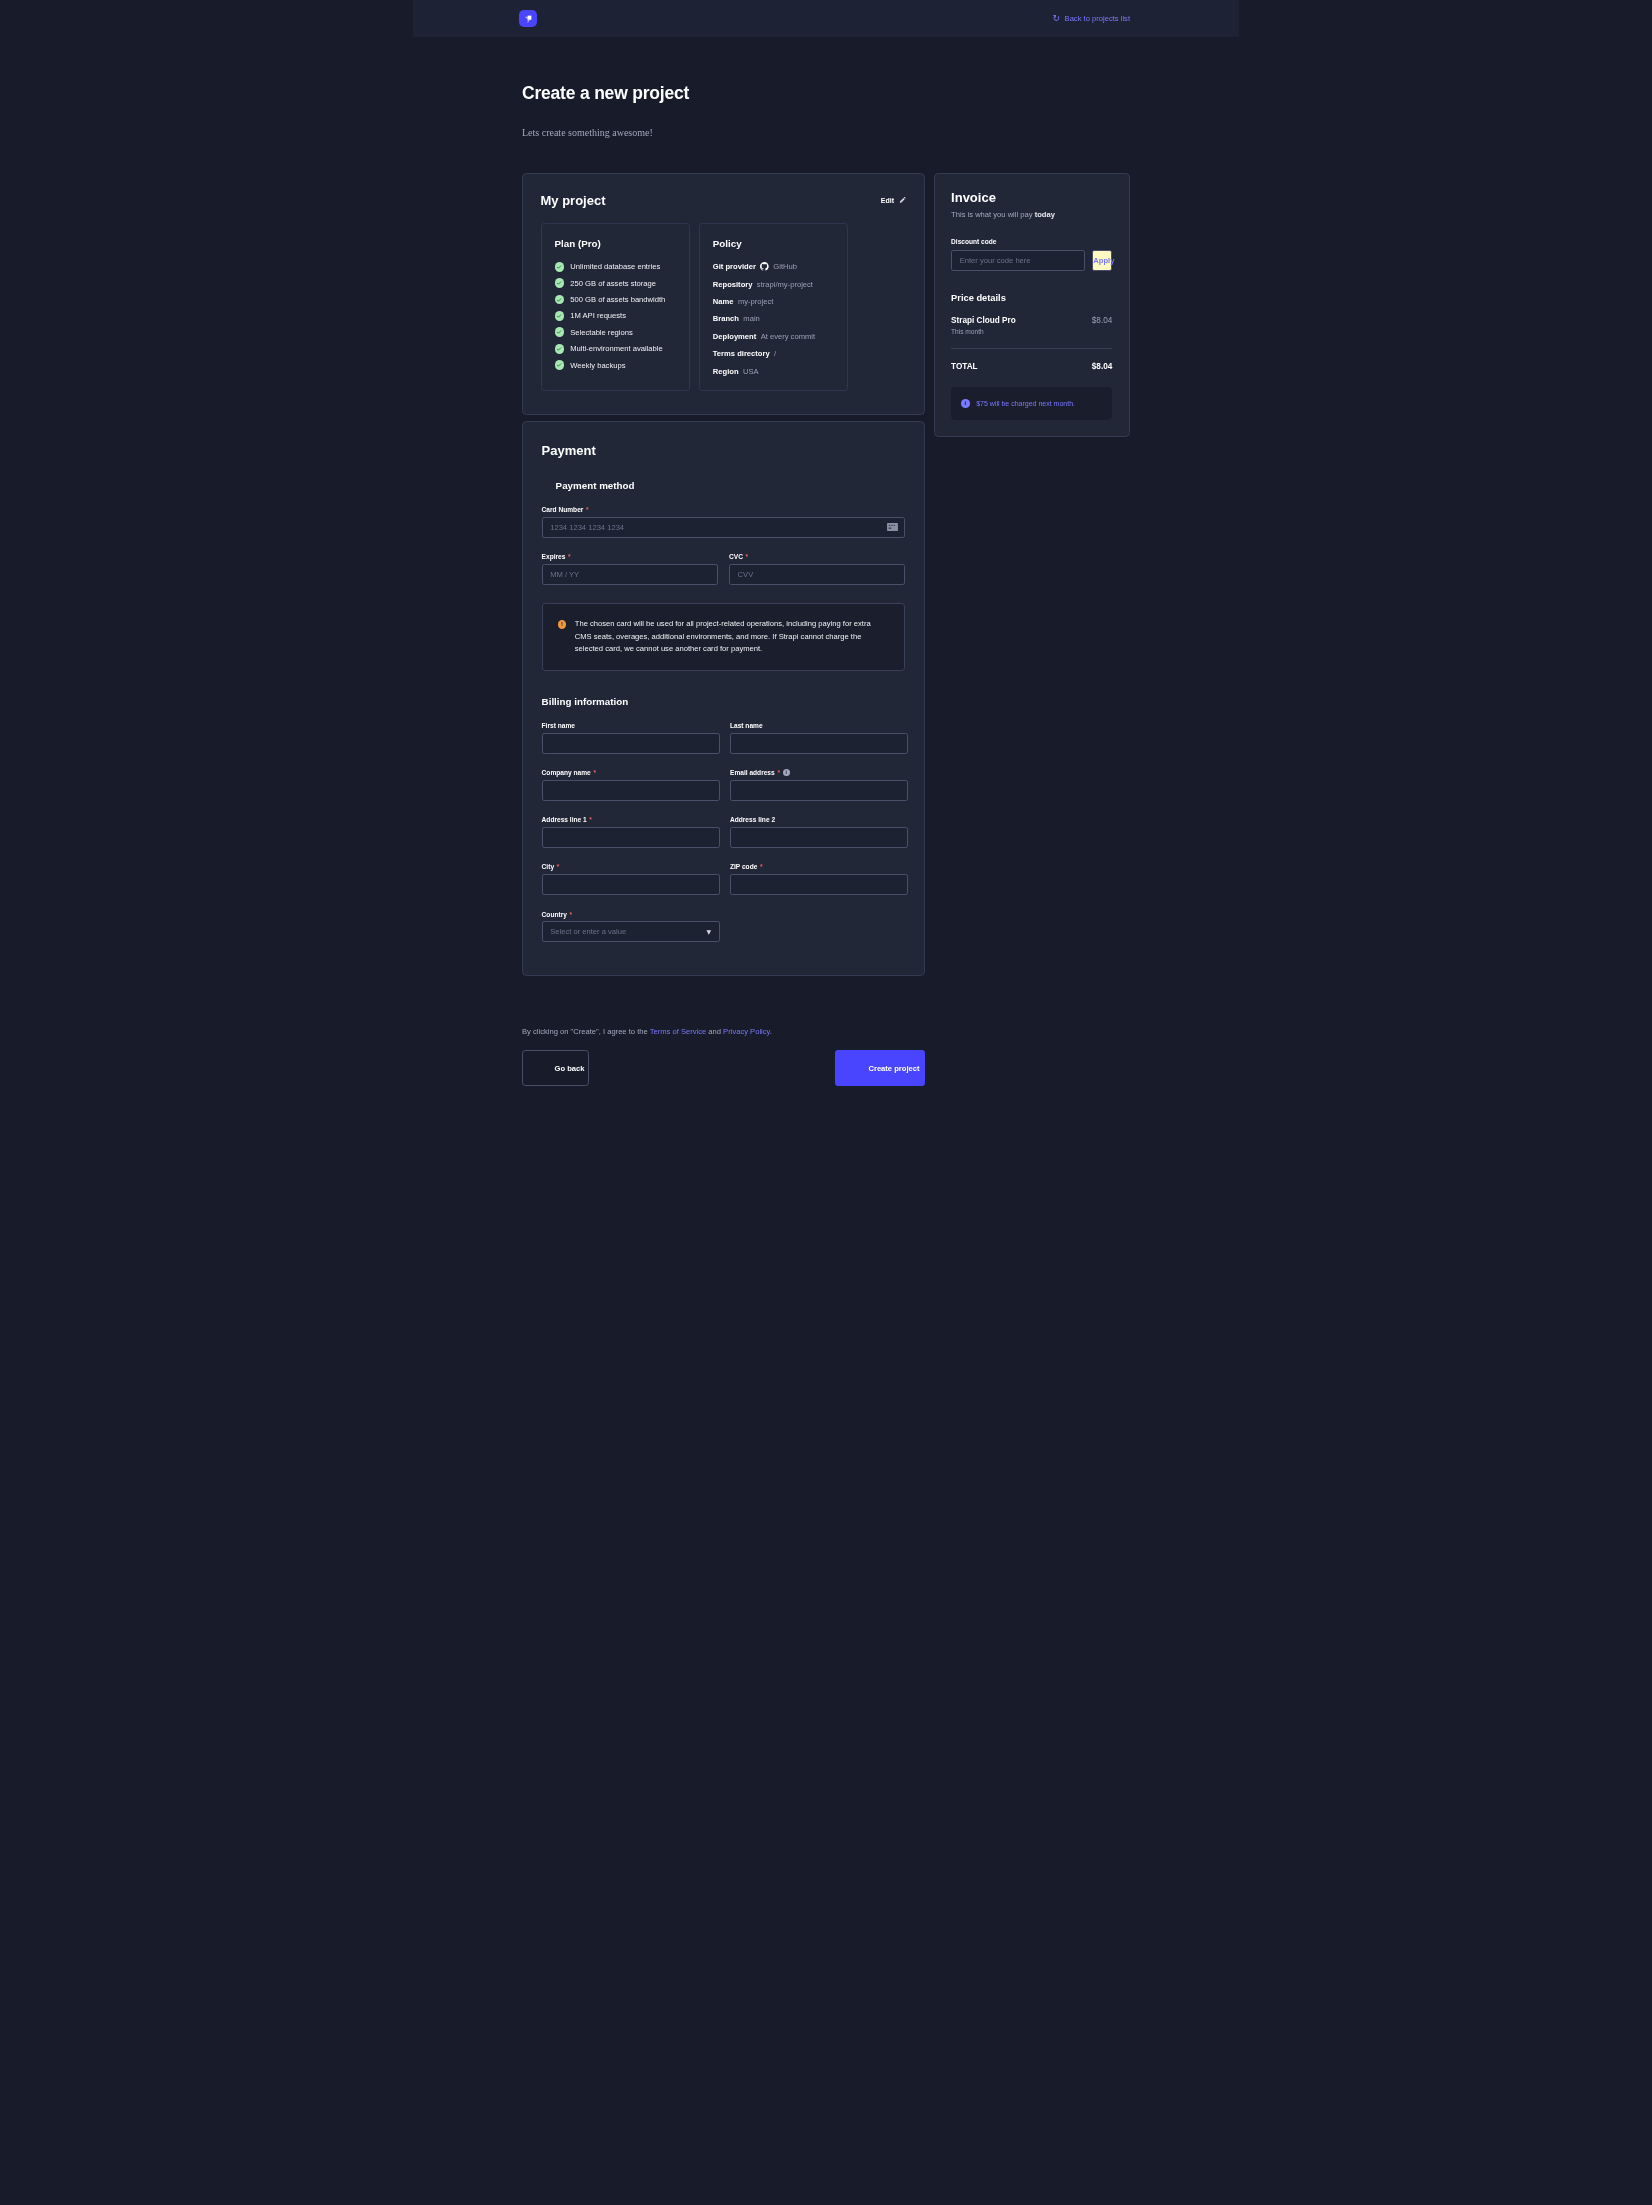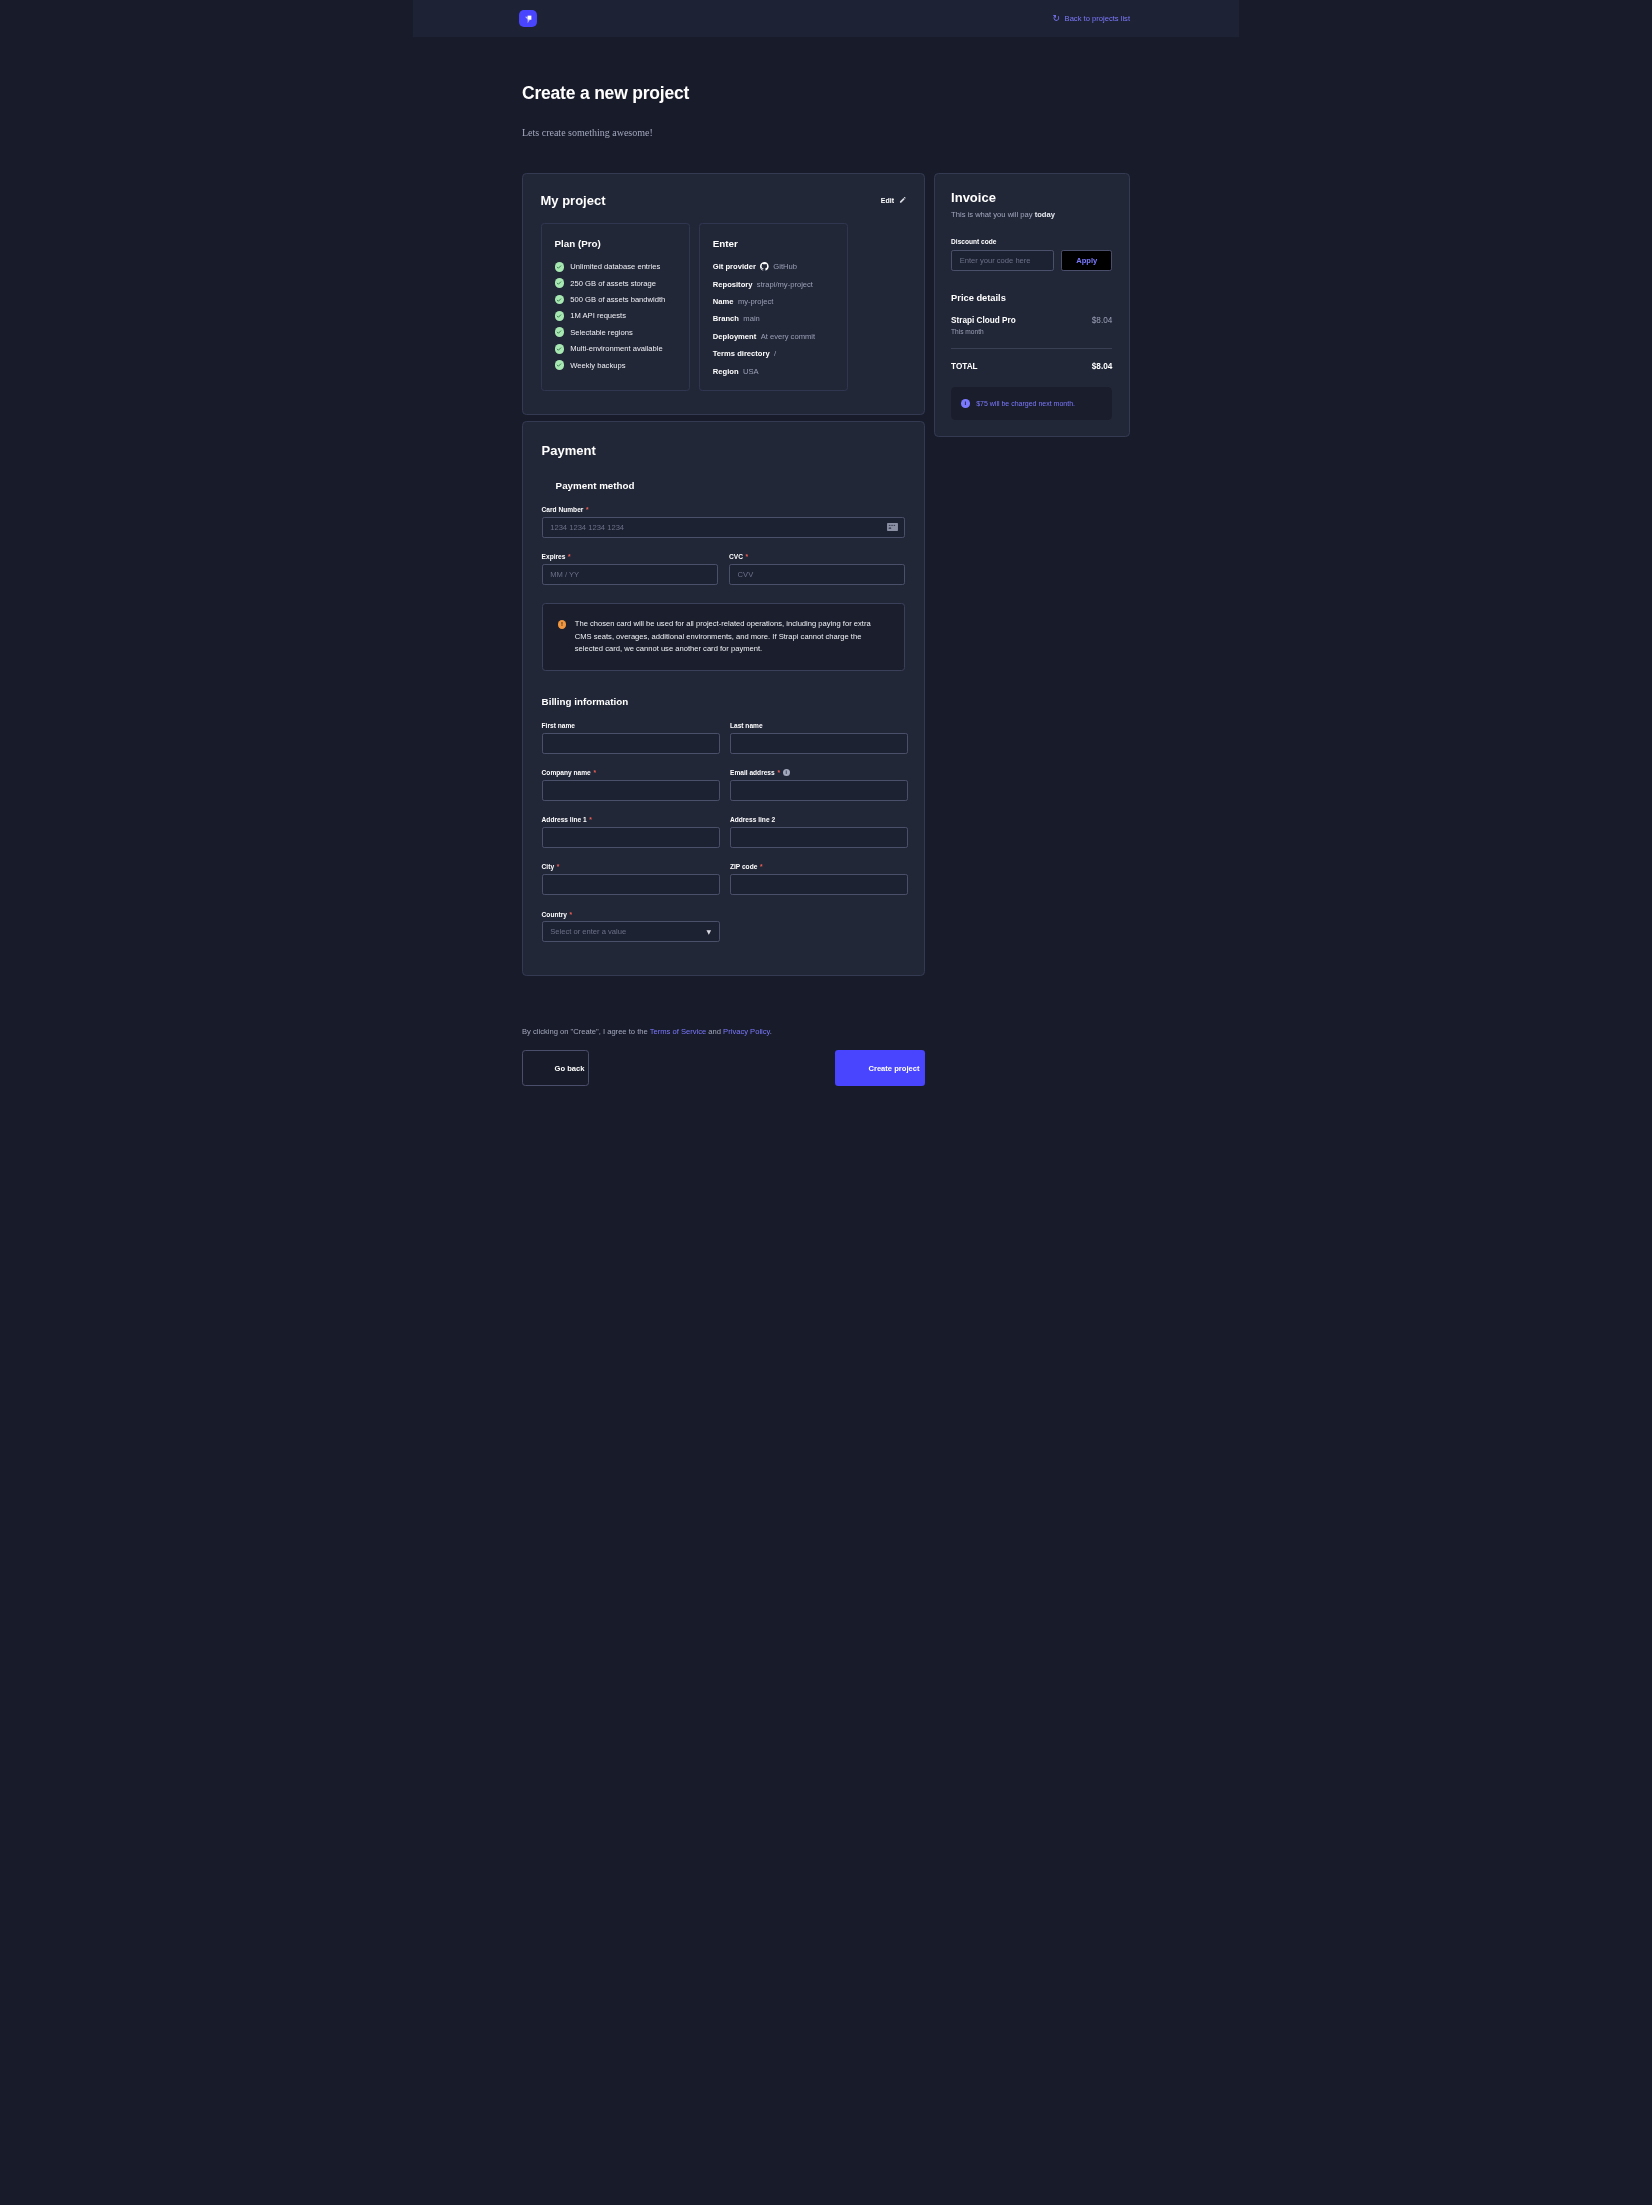--- a/index.html
+++ b/index.html
@@ -63,21 +63,21 @@
   .discount-label { margin-top:19.7px; }
   .discount-row { display:flex; gap:7px; margin-top:4.4px; }
   .text-input {
     height:21px; background:#1d2232; border:0.5px solid #4a5069; border-radius:2.2px;
     color:#ffffff; font-size:7.6px; padding:0 7.6px; font-family:inherit; width:100%;
     outline:none;
   }
   .text-input::placeholder { color:#6c7189; }
   .discount-row .text-input { flex:1; min-width:0; }
   .apply-btn {
-    width:51px; height:21px; flex:none; background:#000000; border:0.5px solid #4a4e6a;
+    width:20px; height:21px; flex:none; background:#fef9c3; border:0.5px solid #4a4e6a;
     border-radius:2.2px; color:#7b79ff; font-size:7.6px; font-weight:bold; cursor:pointer;
     font-family:inherit;
   }
   .price-title { margin-top:22px; font-size:9.3px; font-weight:bold; }
   .price-row { display:flex; justify-content:space-between; margin-top:13px; }
   .price-row .pname { font-size:8.2px; font-weight:bold; }
   .price-row .pperiod { font-size:6.6px; color:#9ba0b5; margin-top:2.7px; }
   .price-row .pamount { font-size:8.2px; color:#9ba0b5; }
   .inv-divider { border:none; border-top:0.5px solid #3a4054; margin-top:13px; }
   .total-row { display:flex; justify-content:space-between; margin-top:13px; font-size:8.2px; font-weight:bold; }
@@ -220,21 +220,21 @@
                   <span class="check-badge">
                     <svg width="6" height="6" viewBox="0 0 24 24" fill="none" stroke="#2d6a41" stroke-width="3.4" stroke-linecap="round" stroke-linejoin="round">
                       <path d="M5 12.5l4.5 4.5L19 7.5"></path>
                     </svg>
                   </span>
                   <span>Weekly backups</span>
                 </li>
             </ul>
           </div>
           <div class="box">
-            <h3>Enter</h3>
+            <h3>Policy</h3>
             <div class="setup-rows">
               <div class="setup-row">
                 <span class="k">Git provider</span>
                 <span class="gh-icon">
                   <svg width="8.7" height="8.7" viewBox="0 0 24 24">
                       <path fill="#ffffff" d="M12 .297c-6.63 0-12 5.373-12 12 0 5.303 3.438 9.8 8.205 11.385.6.113.82-.258.82-.577 0-.285-.01-1.04-.015-2.04-3.338.724-4.042-1.61-4.042-1.61C4.422 18.07 3.633 17.7 3.633 17.7c-1.087-.744.084-.729.084-.729 1.205.084 1.838 1.236 1.838 1.236 1.07 1.835 2.809 1.305 3.495.998.108-.776.417-1.305.76-1.605-2.665-.3-5.466-1.332-5.466-5.93 0-1.31.465-2.38 1.235-3.22-.135-.303-.54-1.523.105-3.176 0 0 1.005-.322 3.3 1.23.96-.267 1.98-.399 3-.405 1.02.006 2.04.138 3 .405 2.28-1.552 3.285-1.23 3.285-1.23.645 1.653.24 2.873.12 3.176.765.84 1.23 1.91 1.23 3.22 0 4.61-2.805 5.625-5.475 5.92.42.36.81 1.096.81 2.22 0 1.606-.015 2.896-.015 3.286 0 .315.21.69.825.57C20.565 22.092 24 17.592 24 12.297c0-6.627-5.373-12-12-12"></path>
                     </svg>
                 </span>
                 <span class="v">GitHub</span>
               </div>

